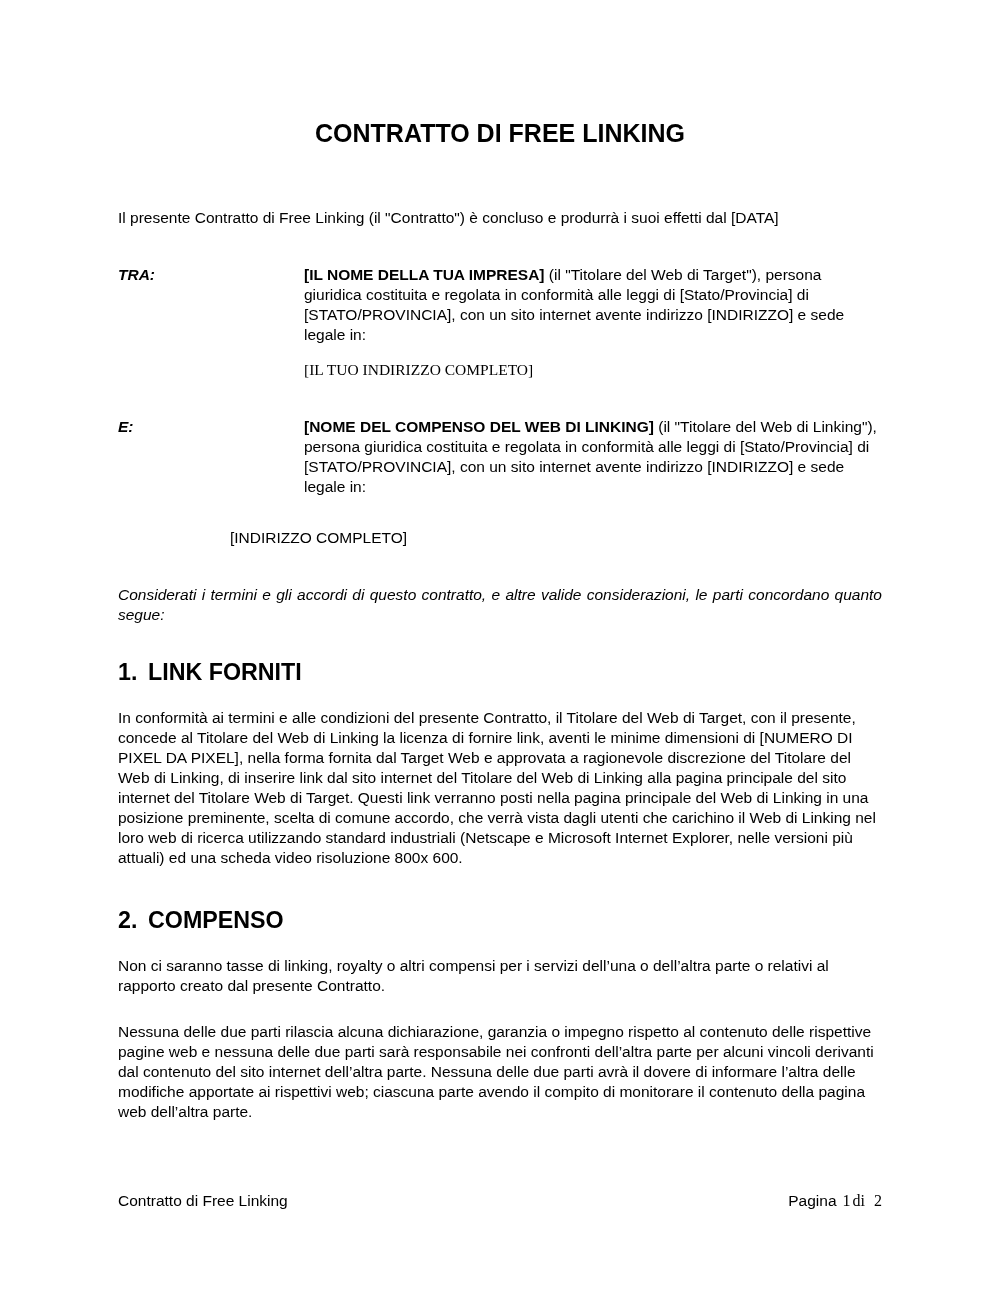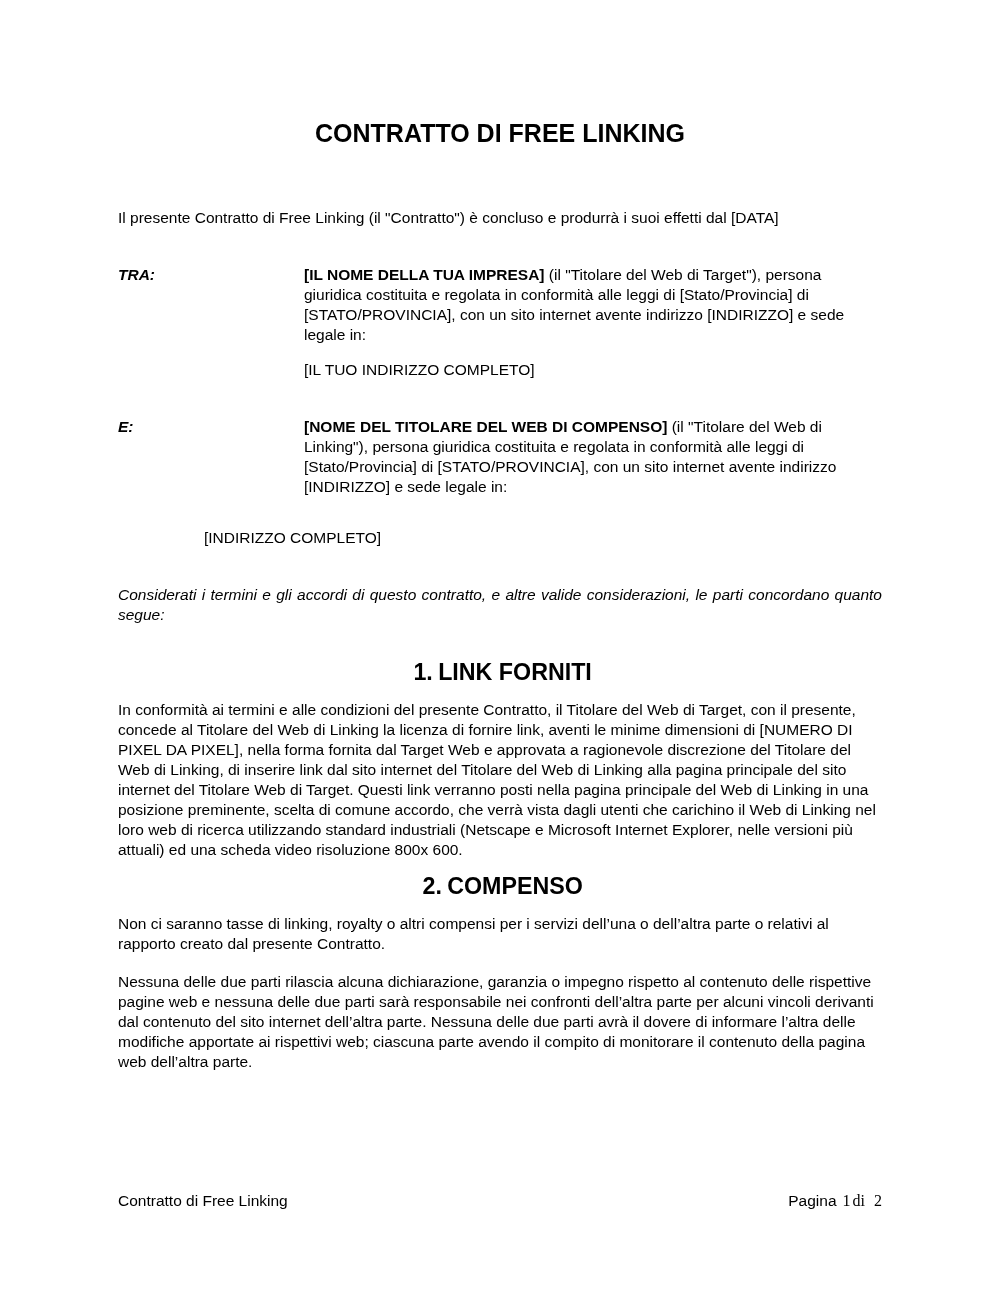--- a/index.html
+++ b/index.html
@@ -32,30 +32,30 @@
   }
   .intro { margin-top: 60px; }
   .party {
     display: grid;
     grid-template-columns: 186px 1fr;
   }
   .party-1 { margin-top: 37px; }
   .party-2 { margin-top: 37px; }
   .party-label { font-weight: bold; font-style: italic; }
   .bold { font-weight: bold; }
-  .address-1 { margin-top: 15px; margin-left: 186px; }
-  .address-2 { margin-top: 31px; margin-left: 86px; }
+  .address-1 { margin-top: 15px; margin-left: 186px; font-family: Liberation Serif, serif; }
+  .address-2 { margin-top: 31px; margin-left: 112px; }
   .preamble { margin-top: 37px; text-align: justify; font-style: italic; }
-  .section-heading { margin-top: 37px; font-weight: bold; text-align: center; }
+  .section-heading { margin-top: 37px; font-weight: bold; }
   .section-heading .num {
     display: inline-block;
     width: 30px;
   }
-  .section-body { margin-top: 18px; }
-  .section-heading.h2 { margin-top: 16px; }
+  .section-body { margin-top: 26px; }
+  .section-heading.h2 { margin-top: 42px; }
   .footer {
     position: absolute;
     left: 118px;
     right: 118px;
     top: 1191px;
     display: flex;
     justify-content: space-between;
     font-size: 15.5px;
     line-height: 20px;
   }
@@ -79,21 +79,21 @@
 
     <div class="party party-1">
       <div class="party-label">TRA:</div>
       <div class="party-text"><span class="bold">[IL NOME DELLA TUA IMPRESA]</span><span> (il "Titolare del Web di Target"), persona giuridica costituita e regolata in conformità alle leggi di [Stato/Provincia] di [STATO/PROVINCIA], con un sito internet avente indirizzo [INDIRIZZO] e sede legale in:</span></div>
     </div>
 
     <p class="address-1">[IL TUO INDIRIZZO COMPLETO]</p>
 
     <div class="party party-2">
       <div class="party-label">E:</div>
-      <div class="party-text"><span class="bold">[NOME DEL TITOLARE DEL WEB DI COMPENSO]</span><span> (il "Titolare del Web di Linking"), persona giuridica costituita e regolata in conformità alle leggi di [Stato/Provincia] di [STATO/PROVINCIA], con un sito internet avente indirizzo [INDIRIZZO] e sede legale in:</span></div>
+      <div class="party-text"><span class="bold">[NOME DEL COMPENSO DEL WEB DI LINKING]</span><span> (il "Titolare del Web di Linking"), persona giuridica costituita e regolata in conformità alle leggi di [Stato/Provincia] di [STATO/PROVINCIA], con un sito internet avente indirizzo [INDIRIZZO] e sede legale in:</span></div>
     </div>
 
     <p class="address-2">[INDIRIZZO COMPLETO]</p>
 
     <p class="preamble">Considerati i termini e gli accordi di questo contratto, e altre valide considerazioni, le parti concordano quanto segue:</p>
 
     <h2 class="section-heading h1"><span class="num">1.</span><span>LINK FORNITI</span></h2>
     <p class="section-body">In conformità ai termini e alle condizioni del presente Contratto, il Titolare del Web di Target, con il presente, concede al Titolare del Web di Linking la licenza di fornire link, aventi le minime dimensioni di [NUMERO DI PIXEL DA PIXEL], nella forma fornita dal Target Web e approvata a ragionevole discrezione del Titolare del Web di Linking, di inserire link dal sito internet del Titolare del Web di Linking alla pagina principale del sito internet del Titolare Web di Target. Questi link verranno posti nella pagina principale del Web di Linking in una posizione preminente, scelta di comune accordo, che verrà vista dagli utenti che carichino il Web di Linking nel loro web di ricerca utilizzando standard industriali (Netscape e Microsoft Internet Explorer, nelle versioni più attuali) ed una scheda video risoluzione 800x 600.</p>
 
     <h2 class="section-heading h2"><span class="num">2.</span><span>COMPENSO</span></h2>

